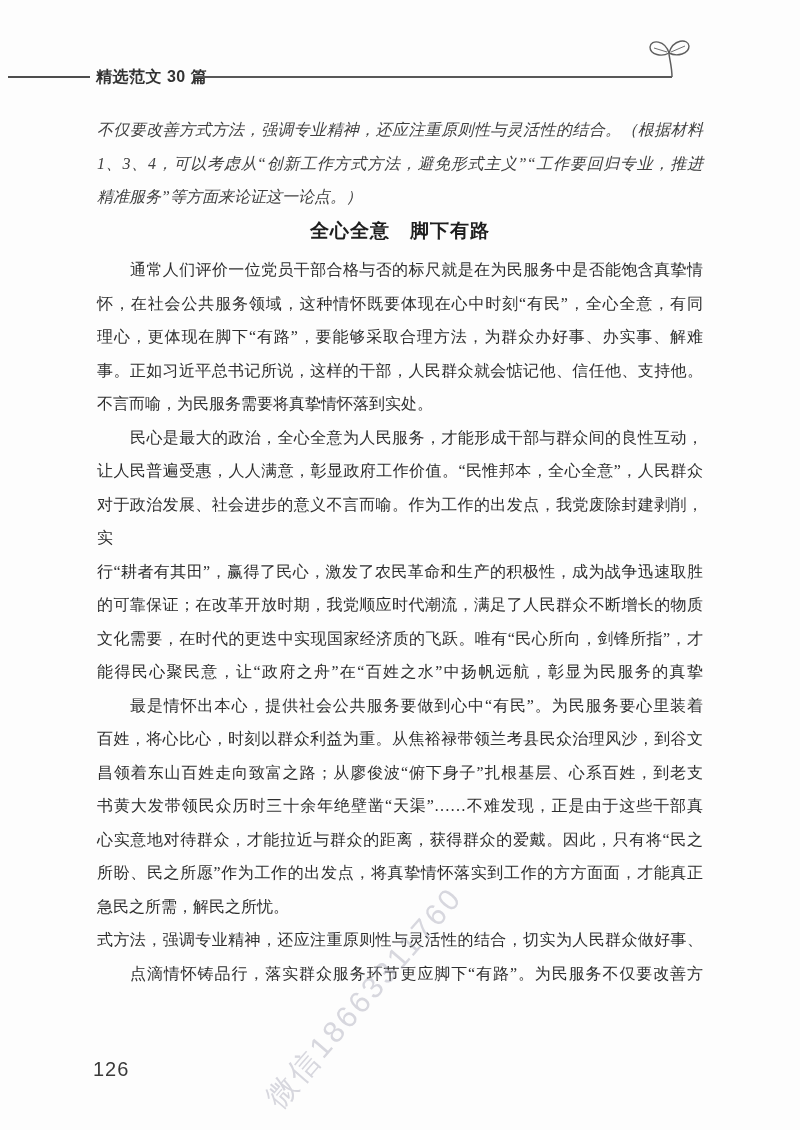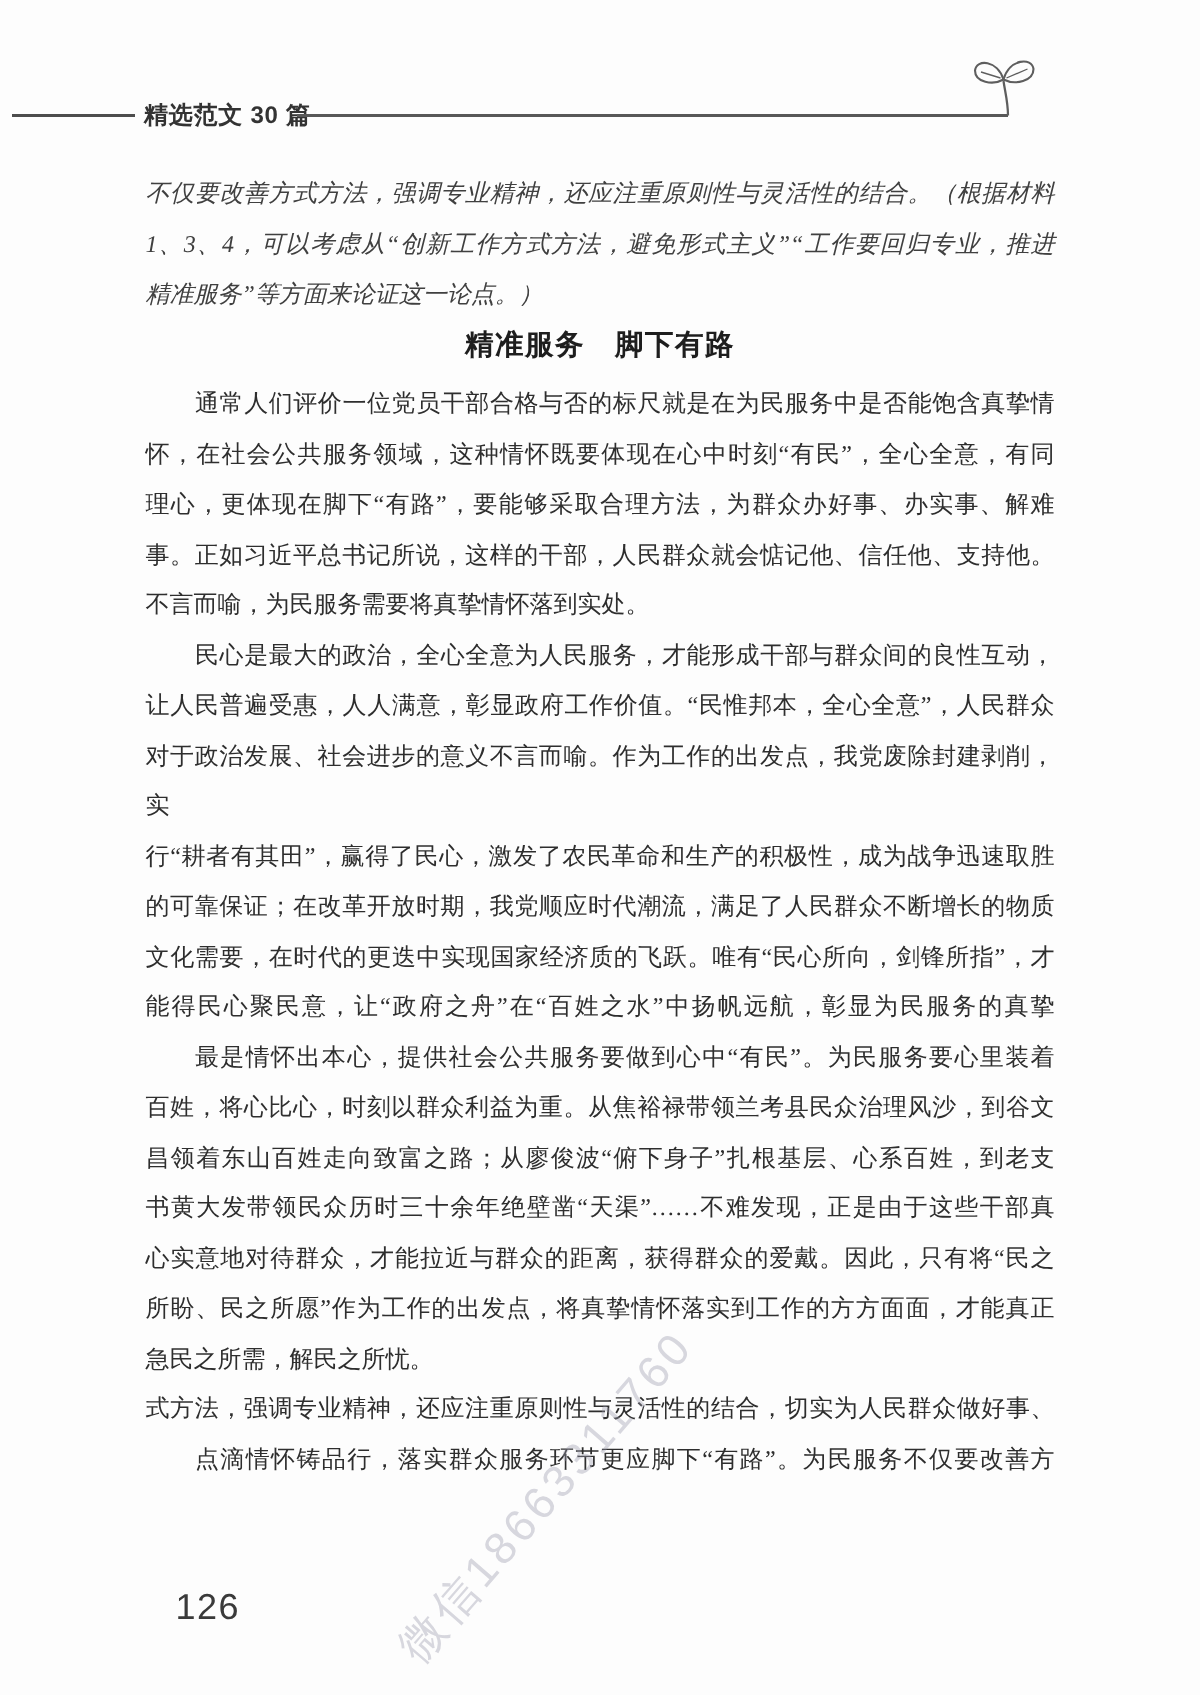--- a/index.html
+++ b/index.html
@@ -40,21 +40,21 @@
     position:absolute;left:288px;top:1076px;
     transform-origin:0 100%;transform:rotate(-49deg);
     font-family:"Liberation Sans","DejaVu Sans",sans-serif;
     font-size:30px;letter-spacing:3px;white-space:nowrap;
     color:rgba(152,152,170,0.38);pointer-events:none;
   }
   
   .pagenum{
     position:absolute;left:93px;top:1058px;
     font-family:"Liberation Sans","DejaVu Sans",sans-serif;
-    font-size:24px;color:#3a3a3a;letter-spacing:1px;margin-left:24px;
+    font-size:20px;color:#3a3a3a;letter-spacing:1px;
   }
 </style>
 </head>
 <body>
 
 <div class="page">
 
   <div>
     <div class="hline-left"></div>
     <div class="hlabel">精选范文 30 篇</div>
@@ -66,21 +66,21 @@
       <path d="M12,12 L25,16 M43,10 L29,16" fill="none" stroke="#5e5e5e" stroke-width="0.9"></path>
     </svg>
   </div>
 
   <div class="content">
     <div class="intro kai">
         <div class="tline just">不仅要改善方式方法，强调专业精神，还应注重原则性与灵活性的结合。（根据材料</div>
         <div class="tline just">1、3、4，可以考虑从“创新工作方式方法，避免形式主义”“工作要回归专业，推进</div>
         <div class="tline">精准服务”等方面来论证这一论点。）</div>
       </div>
-    <div class="title">精准服务　脚下有路</div>
+    <div class="title">全心全意　脚下有路</div>
     <div class="para">
         <div class="tline just ind">通常人们评价一位党员干部合格与否的标尺就是在为民服务中是否能饱含真挚情</div>
         <div class="tline just">怀，在社会公共服务领域，这种情怀既要体现在心中时刻“有民”，全心全意，有同</div>
         <div class="tline just">理心，更体现在脚下“有路”，要能够采取合理方法，为群众办好事、办实事、解难</div>
         <div class="tline just">事。正如习近平总书记所说，这样的干部，人民群众就会惦记他、信任他、支持他。</div>
         <div class="tline">不言而喻，为民服务需要将真挚情怀落到实处。</div>
       </div>
     <div class="para">
         <div class="tline just ind">民心是最大的政治，全心全意为人民服务，才能形成干部与群众间的良性互动，</div>
         <div class="tline just">让人民普遍受惠，人人满意，彰显政府工作价值。“民惟邦本，全心全意”，人民群众</div>

